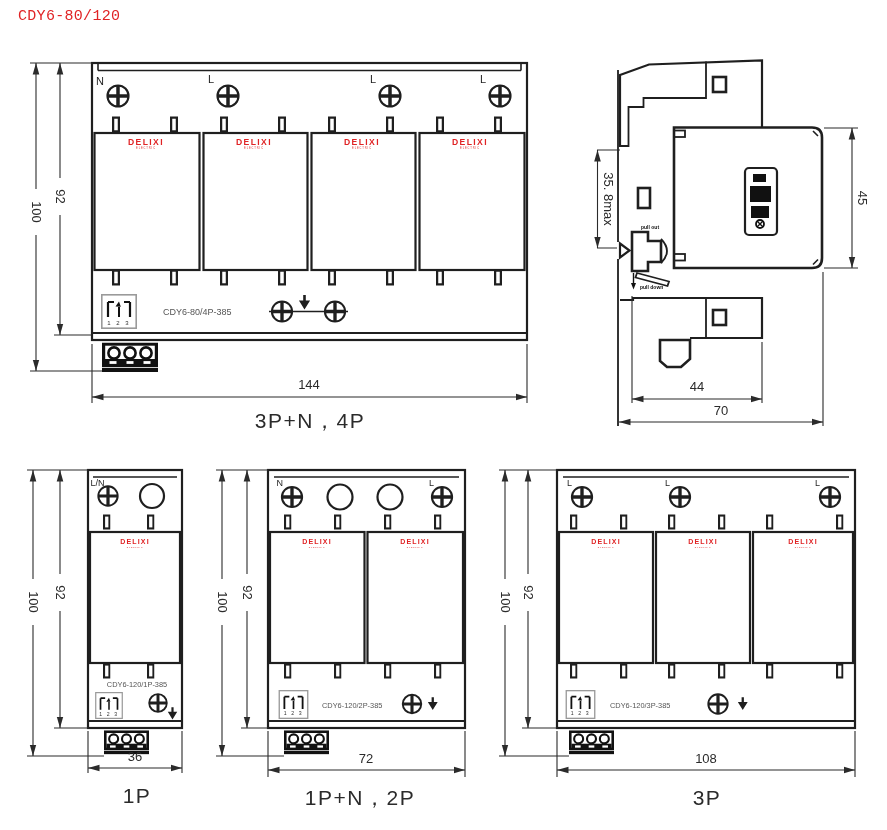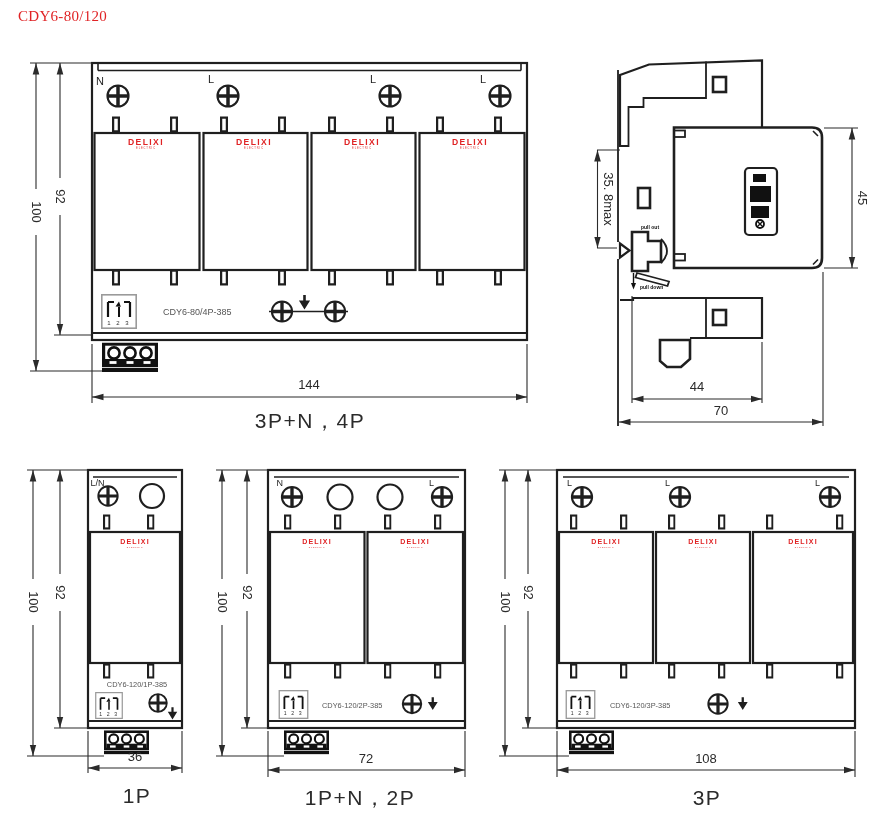--- a/index.html
+++ b/index.html
@@ -1,19 +1,19 @@
 <!DOCTYPE html>
 <html><head>
 <meta charset="utf-8">
 <style>
   html,body{margin:0;padding:0;background:#ffffff;}
   .canvas{position:relative;width:887px;height:830px;background:#fff;overflow:hidden;
           font-family:"Liberation Sans",sans-serif;}
   .title{position:absolute;left:18px;top:8px;font-size:15px;color:#e02325;
-         font-family:Liberation Serif, serif;letter-spacing:.3px;}
+         font-family:Liberation Mono, monospace;letter-spacing:.3px;}
   svg{position:absolute;left:0;top:0;}
   svg text{font-family:"Liberation Sans",sans-serif;}
   .o2 {fill:#ffffff;stroke:#1f1f1f;stroke-width:2.2;}
   .o2n{fill:none;stroke:#1f1f1f;stroke-width:2.2;}
   .o18{fill:none;stroke:#1f1f1f;stroke-width:1.8;}
   .o26{fill:#ffffff;stroke:#1f1f1f;stroke-width:2.6;}
   .thin{fill:none;stroke:#1f1f1f;stroke-width:1.6;}
   .dim{fill:none;stroke:#2b2b2b;stroke-width:1.1;}
   .dimtxt{font-size:13px;fill:#2b2b2b;}
   .cap{font-size:21px;fill:#2b2b2b;letter-spacing:1.5px;}

